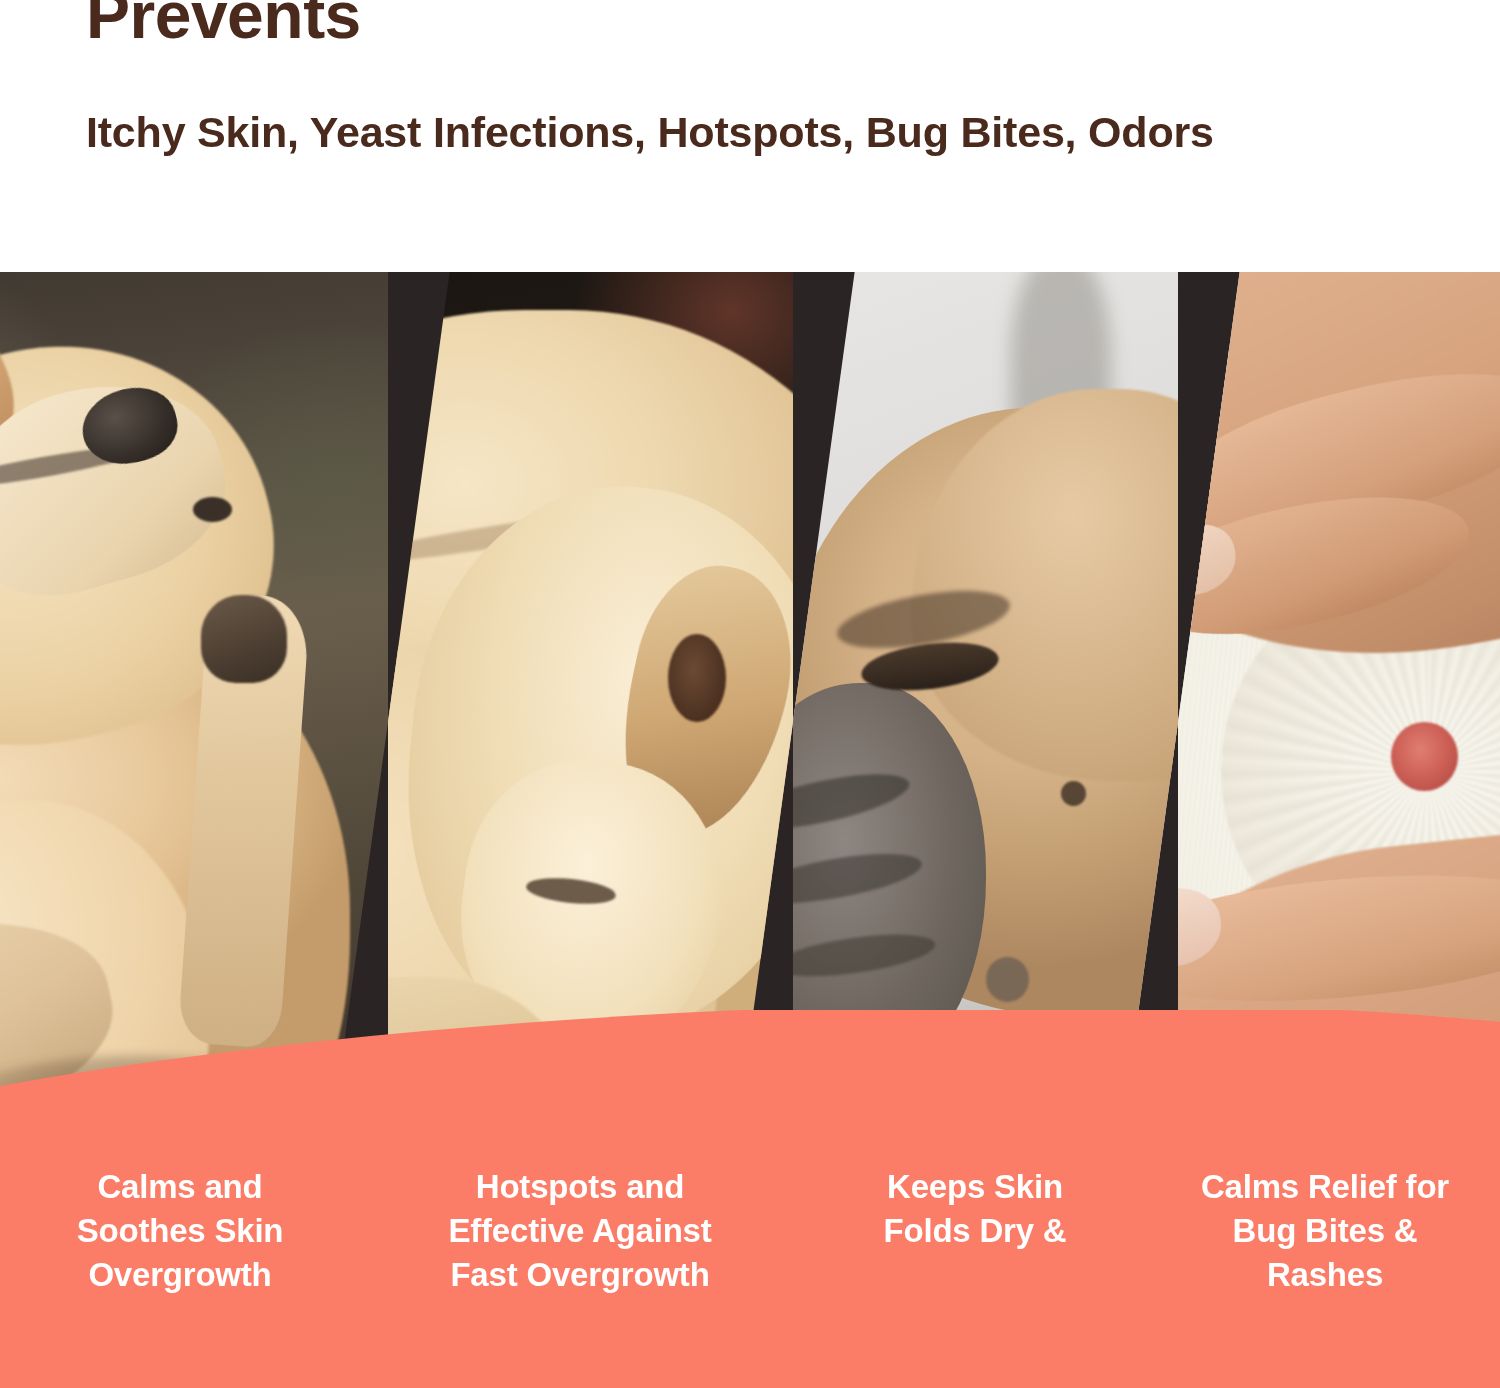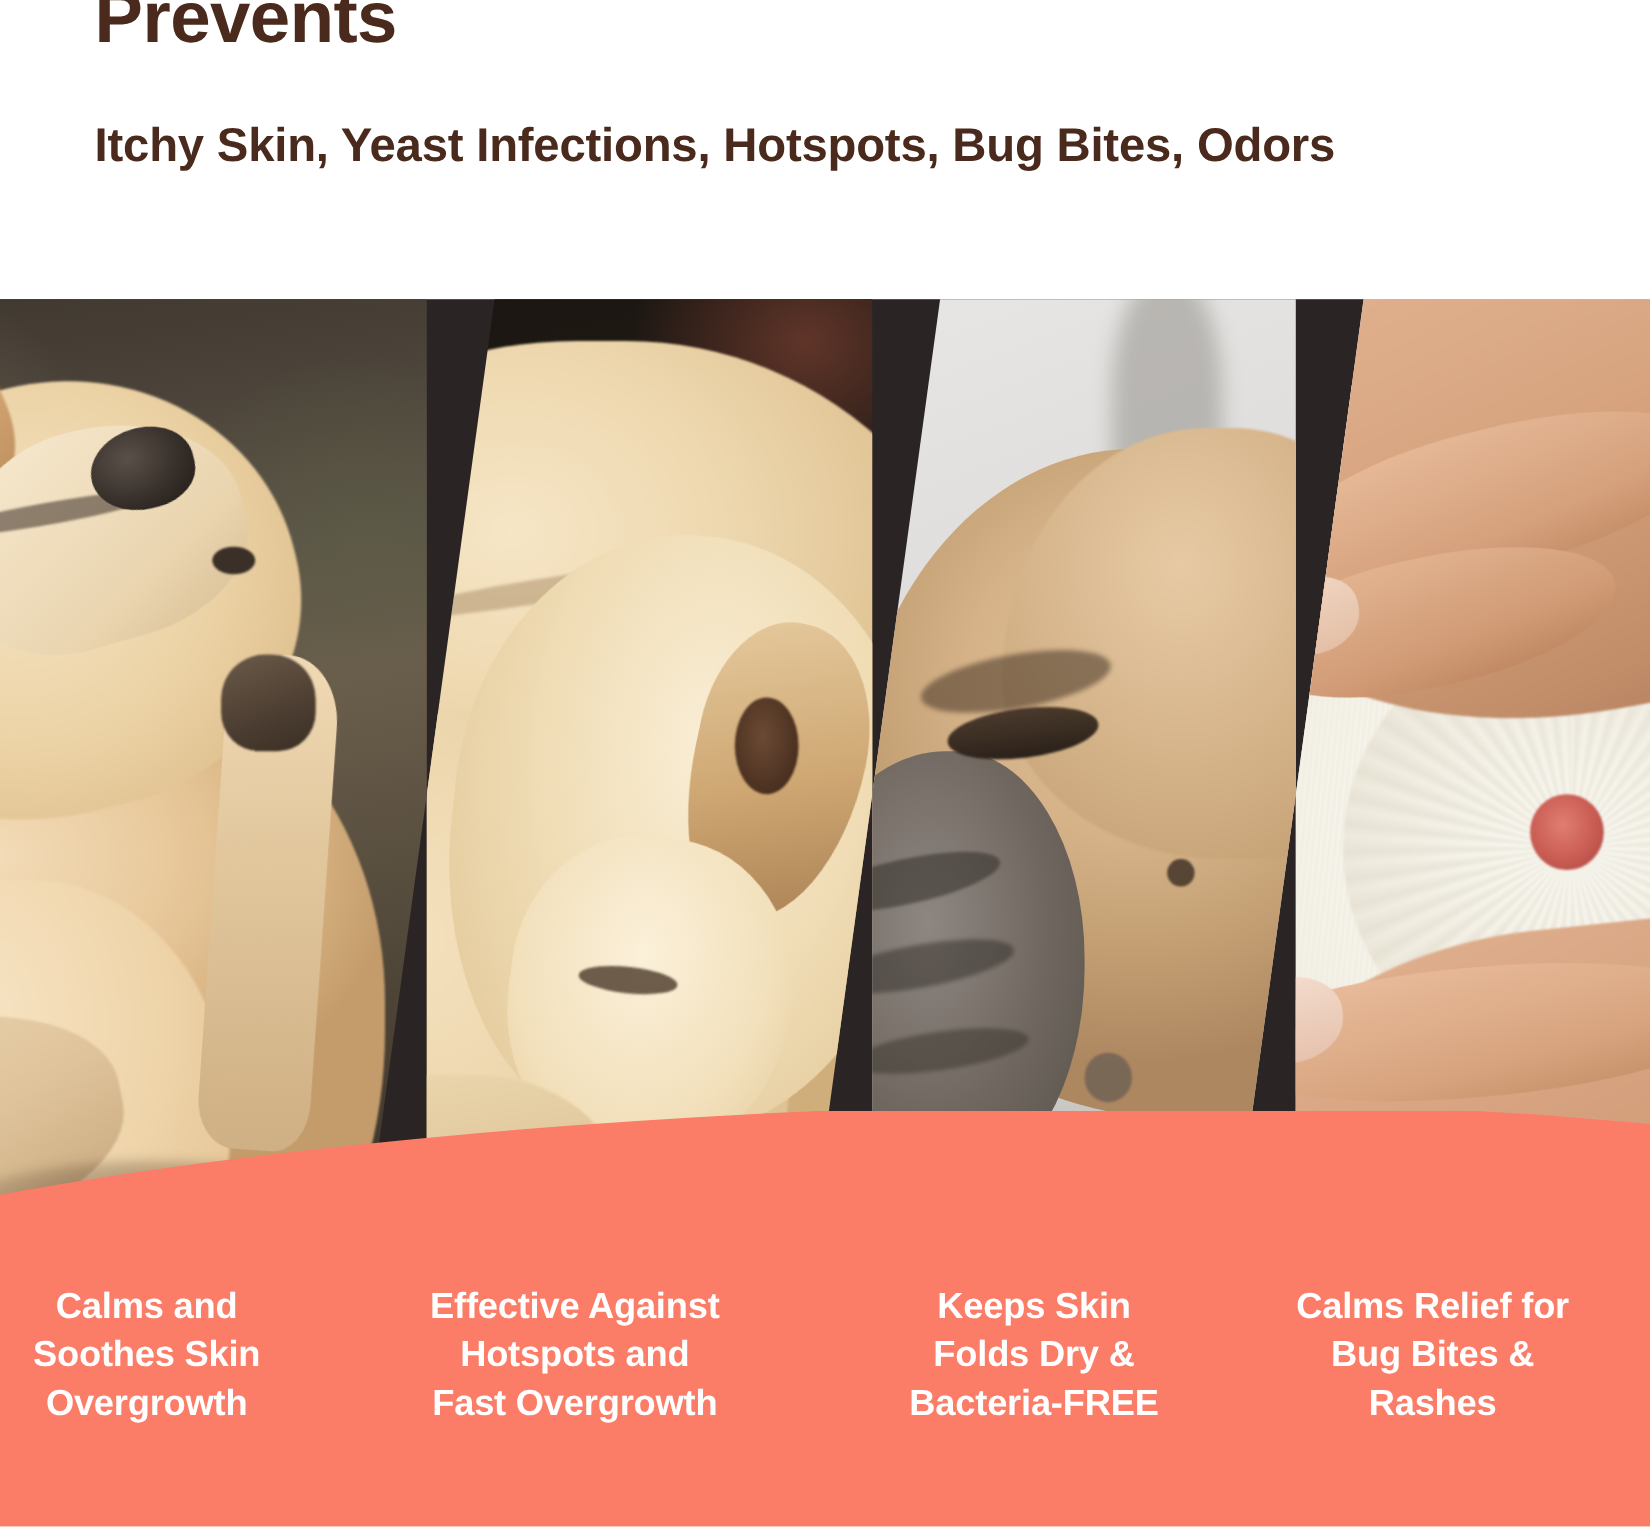--- a/index.html
+++ b/index.html
@@ -491,29 +491,28 @@
     position:absolute;
     left:0; top:1165px;
     width:1500px; height:180px;
     display:flex;
     z-index:7;
   }
 
   .caption {
     display:flex;
     align-items:flex-start;
-    justify-content:flex-start;
+    justify-content:center;
     text-align:center;
     color:#ffffff;
     font-size:33px;
     font-weight:bold;
     line-height:1.33;
     letter-spacing:-0.2px;
     padding:0 6px;
-    margin-left:24px;
   }
 
   .c1 { width:360px; }
   .c2 { width:440px; }
   .c3 { width:350px; }
   .c4 { width:350px; }
 
   .caption span { display:block; }
 </style>
 </head>
@@ -615,31 +614,30 @@
     <div class="caption c1">
       <div>
         <span>Calms and</span>
         <span>Soothes Skin</span>
         <span>Overgrowth</span>
       </div>
     </div>
 
     <div class="caption c2">
       <div>
+        <span>Hotspots and</span>
         <span>Effective Against</span>
-        <span>Hotspots and</span>
         <span>Fast Overgrowth</span>
       </div>
     </div>
 
     <div class="caption c3">
       <div>
         <span>Keeps Skin</span>
         <span>Folds Dry &amp;</span>
-        <span>Bacteria-FREE</span>
       </div>
     </div>
 
     <div class="caption c4">
       <div>
         <span>Calms Relief for</span>
         <span>Bug Bites &amp;</span>
         <span>Rashes</span>
       </div>
     </div>

